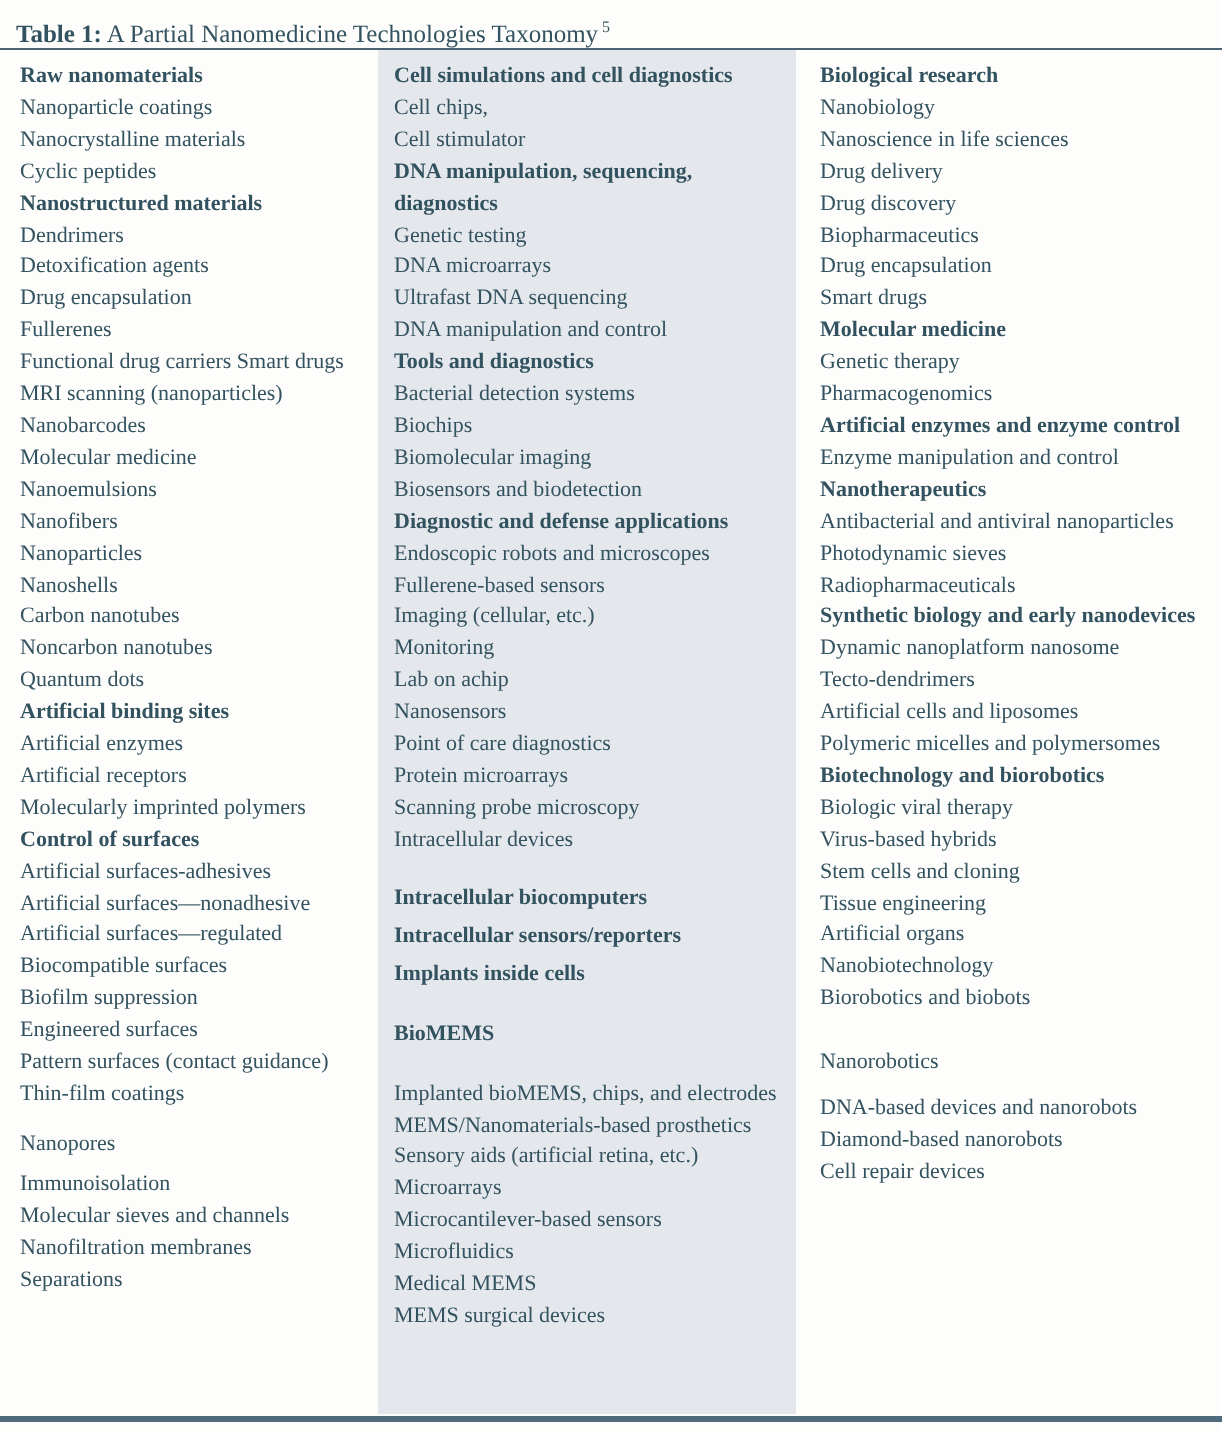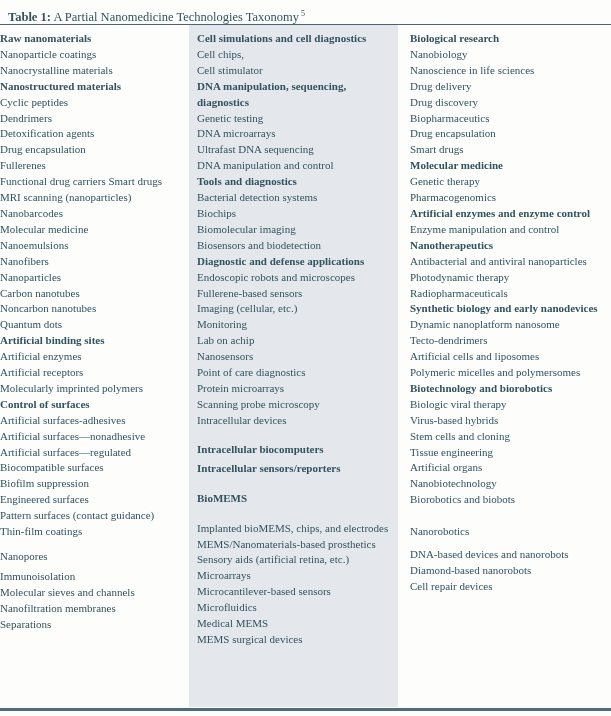--- a/index.html
+++ b/index.html
@@ -26,21 +26,21 @@
     height: 1px;
     background: #4a6474;
   }
   .columns {
     position: absolute;
     top: 25px; left: 0; right: 0; bottom: 9px;
     display: flex;
     align-items: stretch;
   }
   .col { box-sizing: border-box; padding-top: 6px; }
-  .col-1 { width: 189px; padding-left: 0; }
+  .col-1 { width: 189px; padding-left: 10px; }
   .col-2 { width: 209px; padding-left: 8px; background: #e4e8ec; }
   .col-3 { flex: 1; padding-left: 12px; }
   .row {
     font-size: 11px;
     line-height: 15.9px;
     white-space: nowrap;
   }
   .row.b { font-weight: 700; }
   .row.nl { line-height: 19px; font-weight: bold; }
   .row.wrap { white-space: normal; max-width: 192px; }
@@ -61,33 +61,34 @@
     <span class="cap-label">Table 1:</span><span> A Partial Nanomedicine Technologies Taxonomy</span><sup>5</sup>
   </div>
 
   <div class="top-rule"></div>
 
   <div class="columns">
     <div class="col col-1">
         <div class="row b">Raw nanomaterials</div>
         <div class="row n">Nanoparticle coatings</div>
         <div class="row n">Nanocrystalline materials</div>
+        <div class="row n">Cyclic peptides</div>
         <div class="row b">Nanostructured materials</div>
-        <div class="row n">Cyclic peptides</div>
         <div class="row n">Dendrimers</div>
         <div class="row n">Detoxification agents</div>
         <div class="row n">Drug encapsulation</div>
         <div class="row n">Fullerenes</div>
         <div class="row n">Functional drug carriers Smart drugs</div>
         <div class="row n">MRI scanning (nanoparticles)</div>
         <div class="row n">Nanobarcodes</div>
         <div class="row n">Molecular medicine</div>
         <div class="row n">Nanoemulsions</div>
         <div class="row n">Nanofibers</div>
         <div class="row n">Nanoparticles</div>
+        <div class="row n">Nanoshells</div>
         <div class="row n">Carbon nanotubes</div>
         <div class="row n">Noncarbon nanotubes</div>
         <div class="row n">Quantum dots</div>
         <div class="row b">Artificial binding sites</div>
         <div class="row n">Artificial enzymes</div>
         <div class="row n">Artificial receptors</div>
         <div class="row n">Molecularly imprinted polymers</div>
         <div class="row b">Control of surfaces</div>
         <div class="row n">Artificial surfaces-adhesives</div>
         <div class="row n">Artificial surfaces—nonadhesive</div>
@@ -126,20 +127,21 @@
         <div class="row n">Monitoring</div>
         <div class="row n">Lab on achip</div>
         <div class="row n">Nanosensors</div>
         <div class="row n">Point of care diagnostics</div>
         <div class="row n">Protein microarrays</div>
         <div class="row n">Scanning probe microscopy</div>
         <div class="row n">Intracellular devices</div>
         <div class="gap" style="height: 11px;"></div>
         <div class="row nl">Intracellular biocomputers</div>
         <div class="row nl">Intracellular sensors/reporters</div>
+        <div class="row nl">Implants inside cells</div>
         <div class="gap" style="height: 11px;"></div>
         <div class="row nl">BioMEMS</div>
         <div class="gap" style="height: 13px;"></div>
         <div class="row n">Implanted bioMEMS, chips, and electrodes</div>
         <div class="row n">MEMS/Nanomaterials-based prosthetics</div>
         <div class="row n">Sensory aids (artificial retina, etc.)</div>
         <div class="row n">Microarrays</div>
         <div class="row n">Microcantilever-based sensors</div>
         <div class="row n">Microfluidics</div>
         <div class="row n">Medical MEMS</div>
@@ -154,21 +156,21 @@
         <div class="row n">Biopharmaceutics</div>
         <div class="row n">Drug encapsulation</div>
         <div class="row n">Smart drugs</div>
         <div class="row b">Molecular medicine</div>
         <div class="row n">Genetic therapy</div>
         <div class="row n">Pharmacogenomics</div>
         <div class="row b">Artificial enzymes and enzyme control</div>
         <div class="row n">Enzyme manipulation and control</div>
         <div class="row b">Nanotherapeutics</div>
         <div class="row n">Antibacterial and antiviral nanoparticles</div>
-        <div class="row n">Photodynamic therapy</div>
+        <div class="row n">Photodynamic sieves</div>
         <div class="row n">Radiopharmaceuticals</div>
         <div class="row b">Synthetic biology and early nanodevices</div>
         <div class="row n">Dynamic nanoplatform nanosome</div>
         <div class="row n">Tecto-dendrimers</div>
         <div class="row n">Artificial cells and liposomes</div>
         <div class="row n">Polymeric micelles and polymersomes</div>
         <div class="row b">Biotechnology and biorobotics</div>
         <div class="row n">Biologic viral therapy</div>
         <div class="row n">Virus-based hybrids</div>
         <div class="row n">Stem cells and cloning</div>

